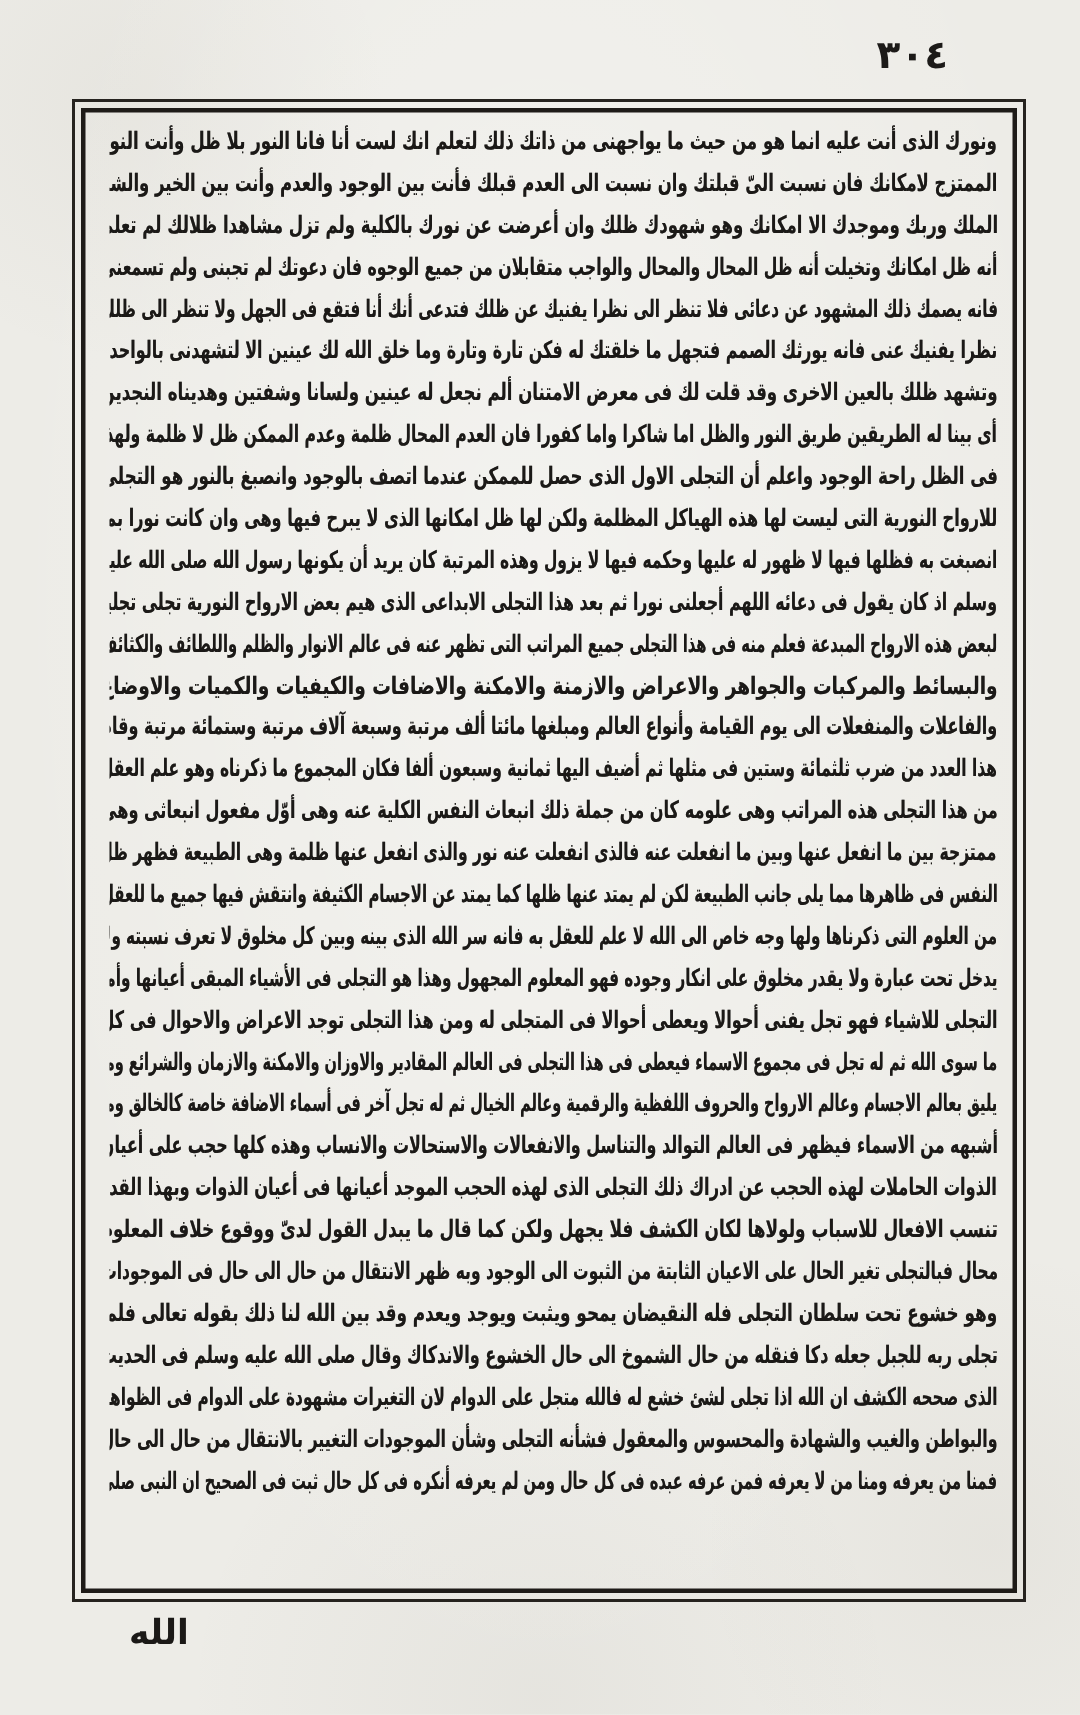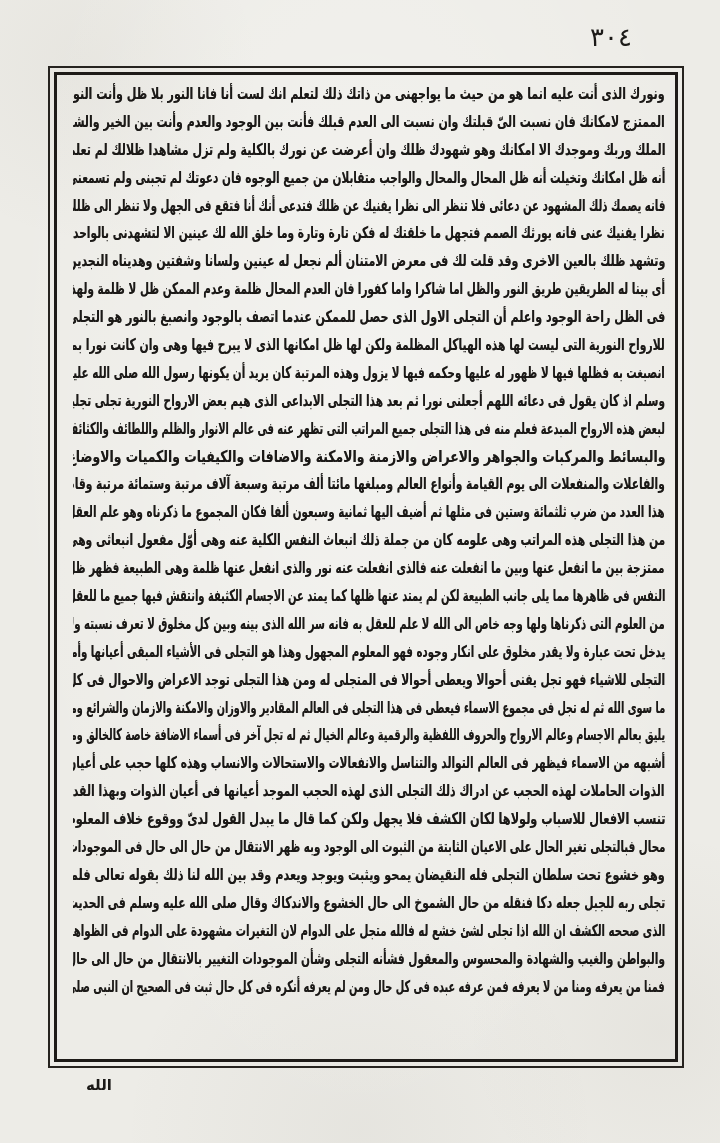--- a/index.html
+++ b/index.html
@@ -16,21 +16,21 @@
     background-image:
       radial-gradient(ellipse at 50% 35%, rgba(255,255,255,0.35), rgba(0,0,0,0.0) 70%),
       radial-gradient(circle at 12% 6%, rgba(110,100,80,0.05), transparent 14%),
       radial-gradient(circle at 92% 90%, rgba(110,100,80,0.06), transparent 16%),
       radial-gradient(circle at 50% 99%, rgba(90,85,70,0.05), transparent 20%);
   }
   .page-number{
     position:absolute;
     top:22px;right:88px;
     font-size:26px;
-    font-weight:normal;
+    font-weight:bold;
     color:#1c1a18;
     letter-spacing:1px;
     direction:rtl;
     text-align:center;
   }
   .frame{
     position:absolute;
     left:48px;top:66px;
     width:636px;height:1002px;
     border:2px solid #26231f;
@@ -60,21 +60,21 @@
     white-space:nowrap;
     transform-origin:right center;
     font-size:16px;
     font-weight:bold;
     color:#1b1917;
     text-shadow:0 0 0.4px rgba(30,27,24,0.55);
   }
   .catchword{
     position:absolute;
     left:86px;top:1076px;
-    font-size:15px;
+    font-size:23px;
     font-weight:bold;
     color:#1b1917;
     direction:rtl;
   }
 </style>
 </head>
 <body>
 
 <div class="page">
 

